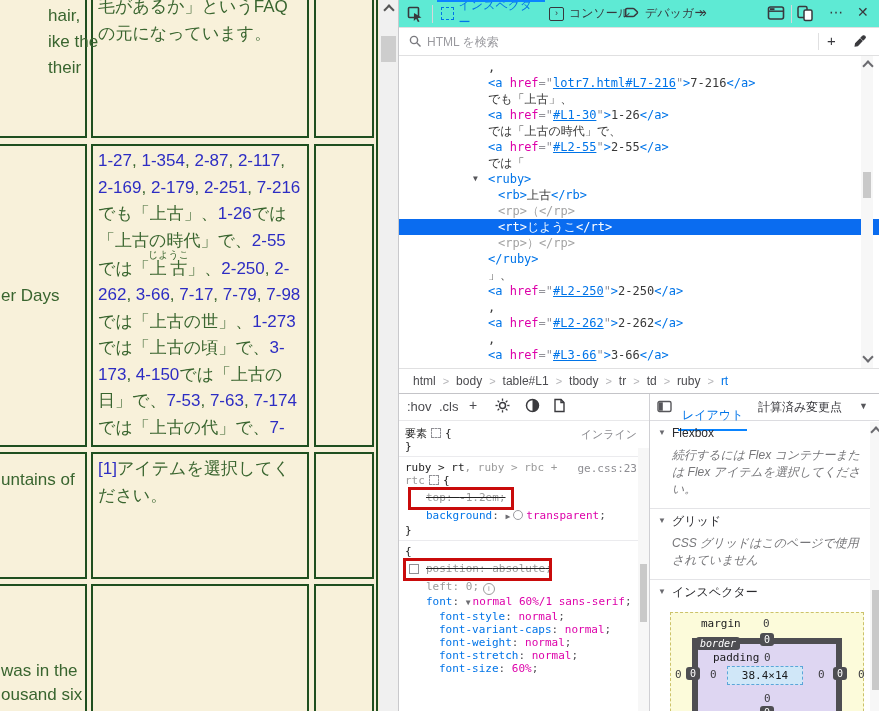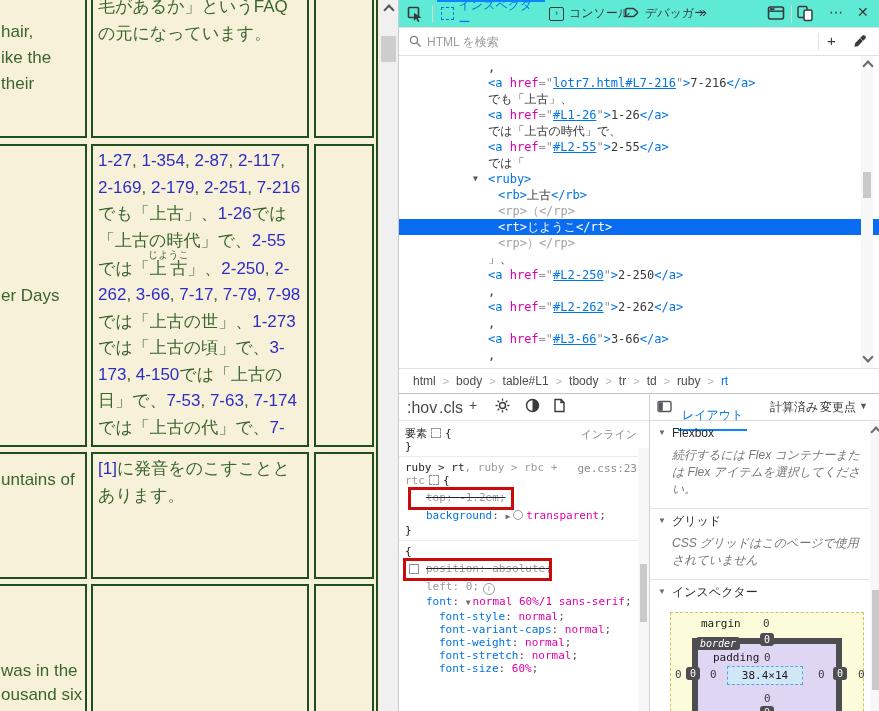--- a/index.html
+++ b/index.html
@@ -75,21 +75,21 @@
   
   .dt-bottom{position:absolute;left:0;top:393px;width:100%;height:318px;border-top:1px solid #c4c4c8;box-sizing:border-box;}
   .rules-pane{position:absolute;left:0;top:0;width:250px;height:100%;overflow:hidden;}
   .layout-pane{position:absolute;left:250px;top:0;width:231px;height:100%;border-left:1px solid #d0d0d4;box-sizing:border-box;overflow:hidden;}
 
   
   .rfilter{position:relative;height:27px;border-bottom:1px solid #e8e8ea;}
   .rfilter .ph{position:absolute;left:26px;top:6px;color:#9a9a9f;}
   .rfilter .funnel{position:absolute;left:9px;top:8px;}
   .rtools{position:relative;height:26px;border-bottom:1px solid #e8e8ea;}
-  .rtool{position:absolute;top:5px;color:#4b4b4f;font-size:16px;cursor:pointer;}
+  .rtool{position:absolute;top:5px;color:#4b4b4f;font-size:13px;cursor:pointer;}
   .rules-list{font-family:"DejaVu Sans Mono",monospace;font-size:11px;color:#222;padding-top:2px;}
   .rule{position:relative;padding:4px 0 3px 0;}
   .rule + .rule{border-top:1px solid #ebebee;}
   .selline{line-height:13px;padding-left:6px;white-space:pre;color:#9b9b9b;}
   .sel-m{color:#222;}
   .rsource{position:absolute;right:12px;top:5px;color:#8d8d92;font-size:11px;cursor:pointer;}
   .brace{line-height:13px;padding-left:6px;color:#222;}
   .target-icon{display:inline-block;width:8px;height:8px;border:1px dashed #8f8f94;margin:0 4px;vertical-align:-1px;}
   .prop{line-height:14px;padding-left:27px;position:relative;white-space:pre;}
   .prop.has-annot{margin:4px 0 4px 0;}
@@ -146,33 +146,33 @@
     <div class="cell" style="left:314px;top:-10px;width:60px;height:148px;"></div>
 
     <div class="cell" style="left:-16px;top:144px;width:103px;height:303px;"></div>
     <div class="cell" style="left:91px;top:144px;width:218px;height:303px;">
       <div class="cellpara"><a class="plink">1-27</a><span>, </span><a class="plink">1-354</a><span>, </span><a class="plink">2-87</a><span>, </span><a class="plink">2-117</a><span>, </span><a class="plink">2-169</a><span>, </span><a class="plink">2-179</a><span>, </span><a class="plink">2-251</a><span>, </span><a class="plink">7-216</a><span>でも「上古」、</span><a class="plink">1-26</a><span>では「上古の時代」で、</span><a class="plink">2-55</a><span>では「</span><ruby>上古<rt>じようこ</rt></ruby><span>」、</span><a class="plink">2-250</a><span>, </span><a class="plink">2-262</a><span>, </span><a class="plink">3-66</a><span>, </span><a class="plink">7-17</a><span>, </span><a class="plink">7-79</a><span>, </span><a class="plink">7-98</a><span>では「上古の世」、</span><a class="plink">1-273</a><span>では「上古の頃」で、</span><a class="plink">3-173</a><span>, </span><a class="plink">4-150</a><span>では「上古の日」で、</span><a class="plink">7-53</a><span>, </span><a class="plink">7-63</a><span>, </span><a class="plink">7-174</a><span>では「上古の代」で、</span><a class="plink">7-199</a><span>では「古代」で統一要です。</span></div>
     </div>
     <div class="cell" style="left:314px;top:144px;width:60px;height:303px;"></div>
 
     <div class="cell" style="left:-16px;top:452px;width:103px;height:127px;"></div>
     <div class="cell" style="left:91px;top:452px;width:218px;height:127px;">
-      <div class="cellpara"><a class="plink">[1]</a><span>に発音をのこすこととあります。</span></div>
+      <div class="cellpara"><a class="plink">[1]</a><span>アイテムを選択してください。</span></div>
     </div>
     <div class="cell" style="left:314px;top:452px;width:60px;height:127px;"></div>
 
     <div class="cell" style="left:-16px;top:584px;width:103px;height:140px;"></div>
     <div class="cell" style="left:91px;top:584px;width:218px;height:140px;">
       <div class="cellpara"></div>
     </div>
     <div class="cell" style="left:314px;top:584px;width:60px;height:140px;"></div>
 
     <div class="pframe"></div>
 
-    <div class="frag" style="top:19px;"><div>hair,</div><div>ike the</div><div>their</div></div>
+    <div class="frag" style="top:3px;margin-left:47px;"><div>hair,</div><div>ike the</div><div>their</div></div>
     <div class="frag" style="top:283px;"><div>er Days</div></div>
     <div class="frag" style="top:467px;"><div>untains of</div></div>
     <div class="frag f4" style="top:615px;margin-top:44px;"><div>was in the</div><div>ousand six</div><div>d and first</div><div>f the Third</div></div>
   </div>
 
   <div class="pscroll">
     <span class="arr chev up"></span>
     <div class="thumb"></div>
   </div>
 
@@ -237,29 +237,30 @@
         <svg width="14" height="14">
             <path d="M2.5 11.5 L7.5 6.5 M8 3.8 l1.6-1.6 a1.55 1.55 0 0 1 2.2 2.2 L10.2 6 Z M7 5 l2 2 -4.4 4.6 -2.4 .4 .4-2.4 Z" stroke="#3a3a3e" stroke-width="1.2" fill="#3a3a3e"></path>
           </svg>
       </span>
     </div>
 
     <div class="dt-markup" id="markup">
         <div class="mline"><span class="c-tx">,</span></div>
         <div class="mline"><span class="c-tg">&lt;a</span><span class="c-pu"> </span><span class="c-at">href</span><span class="c-pu">="</span><span class="c-lk">lotr7.html#L7-216</span><span class="c-pu">"</span><span class="c-tg">&gt;</span><span class="c-tx">7-216</span><span class="c-tg">&lt;/a&gt;</span></div>
         <div class="mline"><span class="c-tx">でも「上古」、</span></div>
-        <div class="mline"><span class="c-tg">&lt;a</span><span class="c-pu"> </span><span class="c-at">href</span><span class="c-pu">="</span><span class="c-lk">#L1-26</span><span class="c-pu">"</span><span class="c-tg">&gt;</span><span class="c-tx">1-26</span><span class="c-tg">&lt;/a&gt;</span></div>
+        <div class="mline"><span class="c-tg">&lt;a</span><span class="c-pu"> </span><span class="c-at">href</span><span class="c-pu">="</span><span class="c-lk">#L1-30</span><span class="c-pu">"</span><span class="c-tg">&gt;</span><span class="c-tx">1-26</span><span class="c-tg">&lt;/a&gt;</span></div>
         <div class="mline"><span class="c-tx">では「上古の時代」で、</span></div>
         <div class="mline"><span class="c-tg">&lt;a</span><span class="c-pu"> </span><span class="c-at">href</span><span class="c-pu">="</span><span class="c-lk">#L2-55</span><span class="c-pu">"</span><span class="c-tg">&gt;</span><span class="c-tx">2-55</span><span class="c-tg">&lt;/a&gt;</span></div>
         <div class="mline"><span class="c-tx">では「</span></div>
         <div class="mline"><span class="twisty">▼</span><span class="c-tg">&lt;ruby&gt;</span></div>
         <div class="mline ind3"><span class="c-tg">&lt;rb&gt;</span><span class="c-tx">上古</span><span class="c-tg">&lt;/rb&gt;</span></div>
         <div class="mline ind3 dim"><span class="c-tx">&lt;rp&gt;（&lt;/rp&gt;</span></div>
         <div class="mline ind3 sel"><span class="c-tx">&lt;rt&gt;じようこ&lt;/rt&gt;</span></div>
         <div class="mline ind3 dim"><span class="c-tx">&lt;rp&gt;）&lt;/rp&gt;</span></div>
+        <div class="mline"><span class="c-tg">&lt;/ruby&gt;</span></div>
         <div class="mline"><span class="c-tx">」、</span></div>
         <div class="mline"><span class="c-tg">&lt;a</span><span class="c-pu"> </span><span class="c-at">href</span><span class="c-pu">="</span><span class="c-lk">#L2-250</span><span class="c-pu">"</span><span class="c-tg">&gt;</span><span class="c-tx">2-250</span><span class="c-tg">&lt;/a&gt;</span></div>
         <div class="mline"><span class="c-tx">,</span></div>
         <div class="mline"><span class="c-tg">&lt;a</span><span class="c-pu"> </span><span class="c-at">href</span><span class="c-pu">="</span><span class="c-lk">#L2-262</span><span class="c-pu">"</span><span class="c-tg">&gt;</span><span class="c-tx">2-262</span><span class="c-tg">&lt;/a&gt;</span></div>
         <div class="mline"><span class="c-tx">,</span></div>
         <div class="mline"><span class="c-tg">&lt;a</span><span class="c-pu"> </span><span class="c-at">href</span><span class="c-pu">="</span><span class="c-lk">#L3-66</span><span class="c-pu">"</span><span class="c-tg">&gt;</span><span class="c-tx">3-66</span><span class="c-tg">&lt;/a&gt;</span></div>
         <div class="mline"><span class="c-tx">,</span></div>
       </div>
     <div class="mscroll">
       <span class="a-up chev up" style="border-color:#6a6a6f;"></span>
@@ -351,22 +352,22 @@
 
       <div class="layout-pane">
         <div class="ltabs">
           <span class="ltab" style="left:7px;top:6px;">
             <svg width="15" height="13">
                 <rect x="1" y="1.5" width="13" height="10" fill="none" stroke="#57575b" stroke-width="1.4" rx="1.5"></rect>
                 <rect x="1.8" y="2.3" width="4" height="8.4" fill="#57575b"></rect>
               </svg>
           </span>
           <span class="ltab active" style="left:32px;margin-top:8px;">レイアウト</span>
-          <span class="ltab" style="left:120px;">計算済み</span>
-          <span class="ltab" style="left:170px;">変更点</span>
+          <span class="ltab" style="left:108px;">計算済み</span>
+          <span class="ltab" style="left:156px;">変更点</span>
           <span class="ltab-dd">▼</span>
         </div>
 
         <div class="lsection-h">
           <span class="tw">▼</span>
           <span>Flexbox</span>
         </div>
         <div class="lmsg">続行するには Flex コンテナーまたは Flex アイテムを選択してください。</div>
 
         <div class="lsection-h">

